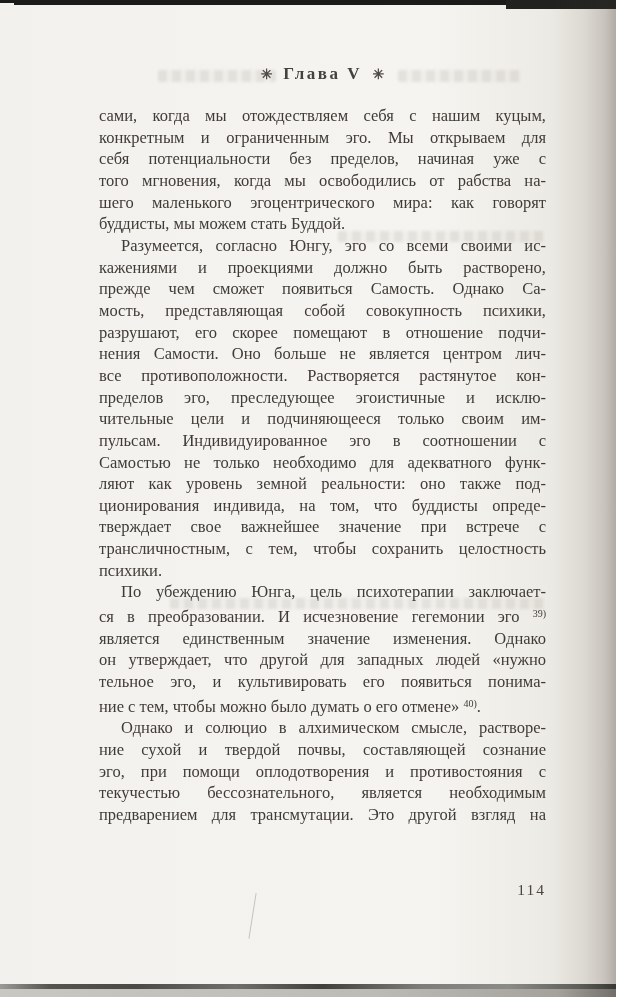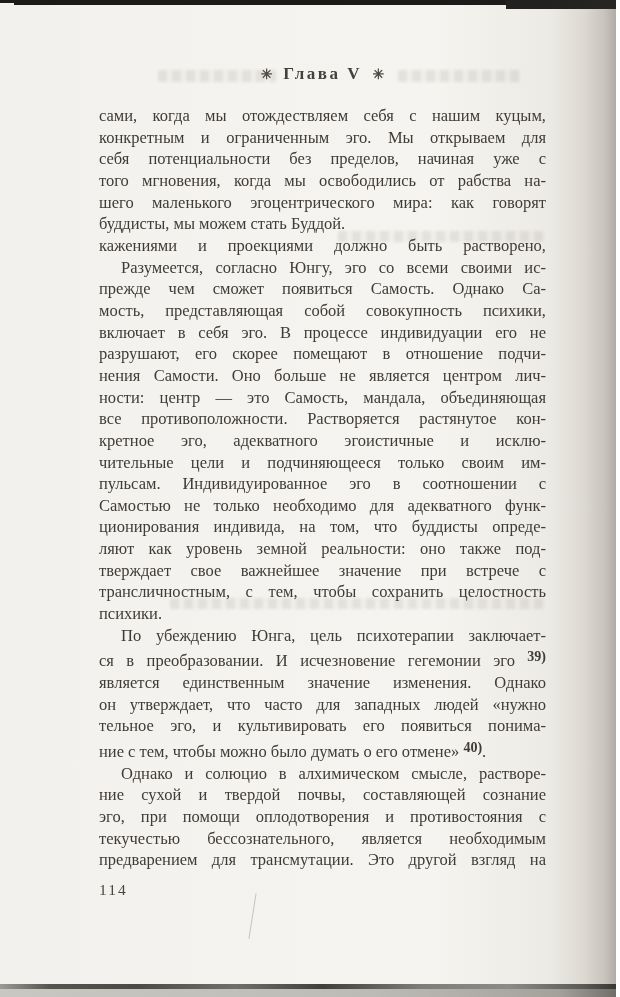--- a/index.html
+++ b/index.html
@@ -81,28 +81,27 @@
   }
   .line {
     text-align: justify;
     text-align-last: justify;
     white-space: normal;
   }
   .line.last { text-align: right; text-align-last: left; }
   .line.indent { text-indent: 22px; }
   .line .italic { }
   .line .sup {
-    font-size: 14px;
+    font-size: 10px;
     vertical-align: 5px;
     letter-spacing: 0;
-    font-weight: bold;
   }
   .page-number {
     position: absolute; top: 881px; left: 99px; width: 447px;
-    text-align: left;
+    text-align: right;
     font-size: 15.5px;
     letter-spacing: 2px;
     color: #4a453e;
   }
 </style>
 </head>
 <body>
 
 <div class="page">
 
@@ -125,42 +124,40 @@
     <span class="orn">✳</span>
   </div>
 
   <div class="text-column">
       <div class="line"><span>сами, когда мы отождествляем себя с нашим куцым,</span></div>
       <div class="line"><span>конкретным и ограниченным эго. Мы открываем для</span></div>
       <div class="line"><span>себя потенциальности без пределов, начиная уже с</span></div>
       <div class="line"><span>того мгновения, когда мы освободились от рабства на-</span></div>
       <div class="line"><span>шего маленького эгоцентрического мира: как говорят</span></div>
       <div class="line last"><span>буддисты, мы можем стать Буддой.</span></div>
+      <div class="line indent"><span>Разумеется, согласно Юнгу, эго со всеми своими ис-</span></div>
       <div class="line"><span>кажениями и проекциями должно быть растворено,</span></div>
-      <div class="line indent"><span>Разумеется, согласно Юнгу, эго со всеми своими ис-</span></div>
       <div class="line"><span>прежде чем сможет появиться Самость. Однако Са-</span></div>
       <div class="line"><span>мость, представляющая собой совокупность психики,</span></div>
-      <div class="line"><span>включает в себя эго. В процессе индивидуации его не</span></div>
       <div class="line"><span>разрушают, его скорее помещают в отношение подчи-</span></div>
       <div class="line"><span>нения Самости. Оно больше не является центром лич-</span></div>
-      <div class="line"><span>ности: центр — это Самость, мандала, объединяющая</span></div>
       <div class="line"><span>все противоположности. Растворяется растянутое кон-</span></div>
-      <div class="line"><span>кретное эго, адекватного эгоистичные и исклю-</span></div>
+      <div class="line"><span>пределов эго, преследующее эгоистичные и исклю-</span></div>
       <div class="line"><span>чительные цели и подчиняющееся только своим им-</span></div>
       <div class="line"><span>пульсам. Индивидуированное эго в соотношении с</span></div>
       <div class="line"><span>Самостью не только необходимо для адекватного функ-</span></div>
+      <div class="line"><span>ляют как уровень земной реальности: оно также под-</span></div>
       <div class="line"><span>ционирования индивида, на том, что буддисты опреде-</span></div>
-      <div class="line"><span>ляют как уровень земной реальности: оно также под-</span></div>
       <div class="line"><span>тверждает свое важнейшее значение при встрече с</span></div>
       <div class="line"><span>трансличностным, с тем, чтобы сохранить целостность</span></div>
       <div class="line last"><span>психики.</span></div>
       <div class="line indent"><span>По убеждению Юнга, цель психотерапии заключает-</span></div>
       <div class="line"><span>ся в преобразовании. И исчезновение гегемонии эго </span><span class="sup">39)</span></div>
       <div class="line"><span>является единственным значение изменения. Однако</span></div>
-      <div class="line"><span>он утверждает, что часто для западных людей «нужно</span></div>
+      <div class="line"><span>он утверждает, что другой для западных людей «нужно</span></div>
       <div class="line"><span>тельное эго, и культивировать его появиться понима-</span></div>
       <div class="line last"><span>ние с тем, чтобы можно было думать о его отмене» </span><span class="sup">40)</span><span>.</span></div>
       <div class="line indent"><span>Однако и </span><span class="italic">солюцио</span><span> в алхимическом смысле, растворе-</span></div>
       <div class="line"><span>ние сухой и твердой почвы, составляющей сознание</span></div>
       <div class="line"><span>эго, при помощи оплодотворения и противостояния с</span></div>
       <div class="line"><span>текучестью бессознательного, является необходимым</span></div>
       <div class="line"><span>предварением для трансмутации. Это другой взгляд на</span></div>
     </div>
 
   <div class="page-number">114</div>

